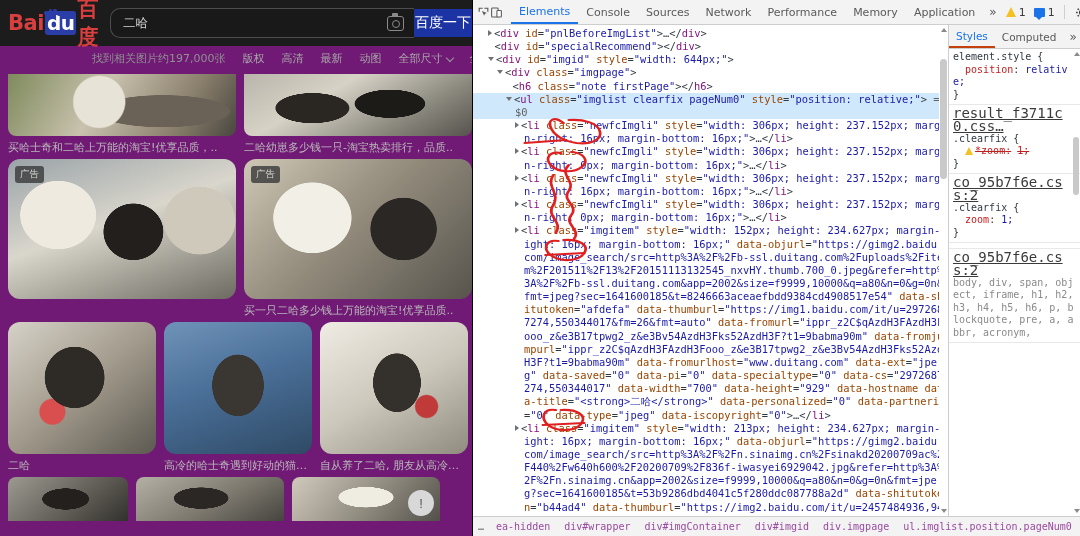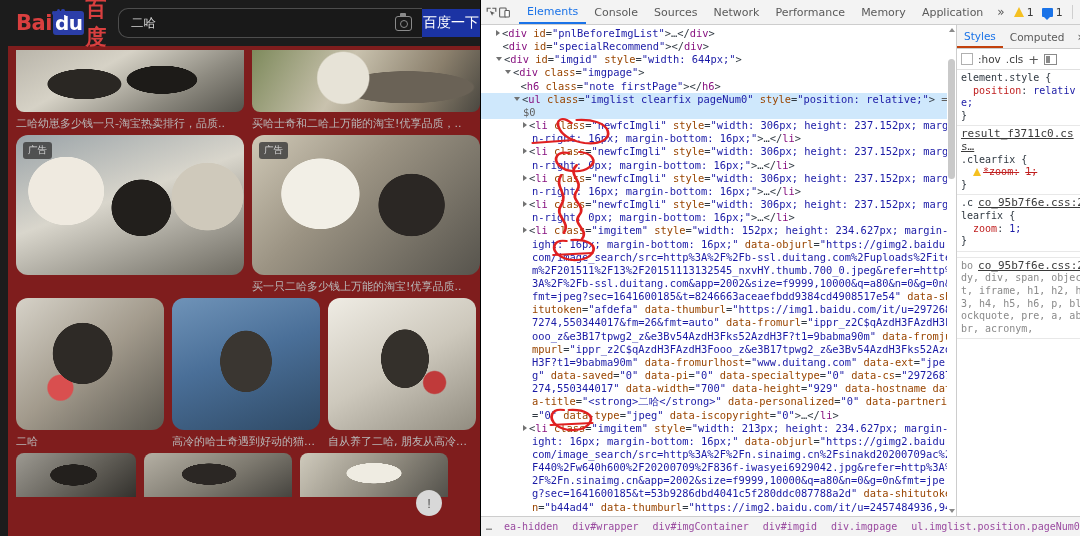--- a/index.html
+++ b/index.html
@@ -7,25 +7,24 @@
   body {
     font-family: "Liberation Sans", sans-serif;
     font-size: 11px;
     background: #1c1c1c;
     display: flex;
   }
 
   
   #baidu-pane {
     width: 472px; height: 536px;
-    background: #7f1d1d;
+    background: #701a75;
     position: relative;
     overflow: hidden;
     flex: 0 0 472px;
-    margin-left: 8px;
   }
   .bd-header {
     height: 46px;
     background: #1c1c1c;
     display: flex;
     align-items: center;
     padding-left: 8px;
     position: relative;
   }
   .bd-logo {
@@ -388,21 +387,21 @@
   .st-rule {
     border-bottom: 1px solid #e8e8e8;
     padding: 2px 4px 3px 4px;
     white-space: pre-wrap;
     word-break: break-all;
   }
   .st-src {
     color: #3a3a3a;
     text-decoration: underline;
     float: right;
-    font-size: 11px;
+    font-size: 14px;
   }
   .prop { color: #c02020; }
   .val { color: #1a1aa6; }
   .sel-gray { color: #8a8a8a; }
   .strike { text-decoration: line-through; color: #c02020; }
   .warn-i {
     display: inline-block; width: 0; height: 0;
     border-left: 4.5px solid transparent;
     border-right: 4.5px solid transparent;
     border-bottom: 8px solid #f5c021;
@@ -464,31 +463,40 @@
 
     <div class="bd-search-wrap" data-name="search-bar" data-interactable="false">
       <div class="bd-search-box" data-name="search-box" data-interactable="true">
         <input class="bd-search-input" data-name="search-input" type="text" data-interactable="true" value="二哈" style="">
         <span class="bd-cam" data-name="camera-icon" data-interactable="true"></span>
       </div>
       <div class="bd-search-btn" data-name="search-button" data-interactable="true">百度一下</div>
     </div>
   </div>
 
+  <div class="bd-filters" data-name="filter-bar" data-interactable="false">
+    <span class="cnt" data-name="result-count-text" data-interactable="false">找到相关图片约197,000张</span>
+    <span class="f" data-name="filter-copyright" data-interactable="true">版权</span>
+    <span class="f" data-name="filter-hd" data-interactable="true">高清</span>
+    <span class="f" data-name="filter-latest" data-interactable="true">最新</span>
+    <span class="f" data-name="filter-animated" data-interactable="true">动图</span>
+    <span class="f" data-name="filter-size" data-interactable="true"><span data-name="filter-size-label" data-interactable="false">全部尺寸</span><i class="caret" data-name="chevron-down-icon" data-interactable="false"></i></span>
+    <span class="f" data-name="filter-color" data-interactable="true"><span data-name="filter-color-label" data-interactable="false">全部颜色</span></span>
+  </div>
 
   <div class="bd-grid" data-name="image-results-grid" data-interactable="false">
 
     <div class="bd-row" data-name="result-row" data-interactable="false">
+      <div class="bd-cell" data-name="result-cell" data-interactable="true">
+        <div class="bd-thumb img-b" style="width:228px;height:62px;border-radius:0 0 8px 8px" data-name="result-thumbnail" data-interactable="true"></div>
+        <div class="bd-cap" style="width:228px" data-name="result-caption" data-interactable="false">买哈士奇和二哈上万能的淘宝!优享品质，..</div>
+      </div>
       <div class="bd-cell" data-name="result-cell" data-interactable="true">
         <div class="bd-thumb img-a" style="width:228px;height:62px;border-radius:0 0 8px 8px" data-name="result-thumbnail" data-interactable="true"></div>
         <div class="bd-cap" style="width:228px" data-name="result-caption" data-interactable="false">二哈幼崽多少钱一只-淘宝热卖排行，品质..</div>
-      </div>
-      <div class="bd-cell" data-name="result-cell" data-interactable="true">
-        <div class="bd-thumb img-b" style="width:228px;height:62px;border-radius:0 0 8px 8px" data-name="result-thumbnail" data-interactable="true"></div>
-        <div class="bd-cap" style="width:228px" data-name="result-caption" data-interactable="false">买哈士奇和二哈上万能的淘宝!优享品质，..</div>
       </div>
     </div>
 
     <div class="bd-row" data-name="result-row" data-interactable="false">
       <div class="bd-cell" data-name="result-cell" data-interactable="true">
         <div class="bd-thumb img-c" style="width:228px;height:140px" data-name="result-thumbnail" data-interactable="true">
           <span class="ad-badge" data-name="ad-badge" data-interactable="false">广告</span>
         </div>
       </div>
       <div class="bd-cell" data-name="result-cell" data-interactable="true">
@@ -609,27 +617,20 @@
           <path d="M54 400 L86 398"></path>
         </g>
       </svg>
     </div>
 
     <div class="styles-pane" data-name="styles-pane" data-interactable="false">
       <div class="st-tabs" data-name="styles-tabs" data-interactable="false">
         <div class="st-tab active" data-name="tab-styles" data-interactable="true">Styles</div>
         <div class="st-tab" data-name="tab-computed" data-interactable="true">Computed</div>
         <div class="dt-more" data-name="styles-more-tabs-icon" data-interactable="true">»</div>
-      </div>
-      <div class="st-toolbar" data-name="styles-toolbar" data-interactable="false">
-        <span class="st-swatch" data-name="color-swatch" data-interactable="true"></span>
-        <span class="st-filter-btn" data-name="hover-state-button" data-interactable="true">:hov</span>
-        <span class="st-filter-btn" data-name="class-filter-button" data-interactable="true">.cls</span>
-        <span class="st-plus" data-name="new-style-rule-button" data-interactable="true">+</span>
-        <span class="st-panel-btn" data-name="toggle-sidebar-icon" data-interactable="true"></span>
       </div>
       <div class="st-body" id="st-body" data-name="styles-rules-list" data-interactable="true">
         <div class="st-rule" data-name="style-rule" data-interactable="true"><span class="" data-name="style-selector" data-interactable="false">element.style</span> {
   <span class="prop" data-name="css-property" data-interactable="true">position</span><span class="">:</span> <span class="val" data-name="css-value" data-interactable="true">relative;</span>
 }</div>
           <div class="st-rule" data-name="style-rule" data-interactable="true"><span class="st-src" data-name="style-source-link" data-interactable="true">result_f3711c0.css…</span><span class="" data-name="style-selector" data-interactable="false">.clearfix</span> {
   <span class="warn-i" data-name="warning-icon" data-interactable="false"></span><span class="prop strike" data-name="css-property" data-interactable="true">*zoom</span><span class="strike">:</span> <span class="val strike" data-name="css-value" data-interactable="true">1;</span>
 }</div>
           <div class="st-rule" data-name="style-rule" data-interactable="true"><span class="st-src" data-name="style-source-link" data-interactable="true">co_95b7f6e.css:2</span><span class="" data-name="style-selector" data-interactable="false">.clearfix</span> {
   <span class="prop" data-name="css-property" data-interactable="true">zoom</span><span class="">:</span> <span class="val" data-name="css-value" data-interactable="true">1;</span>

